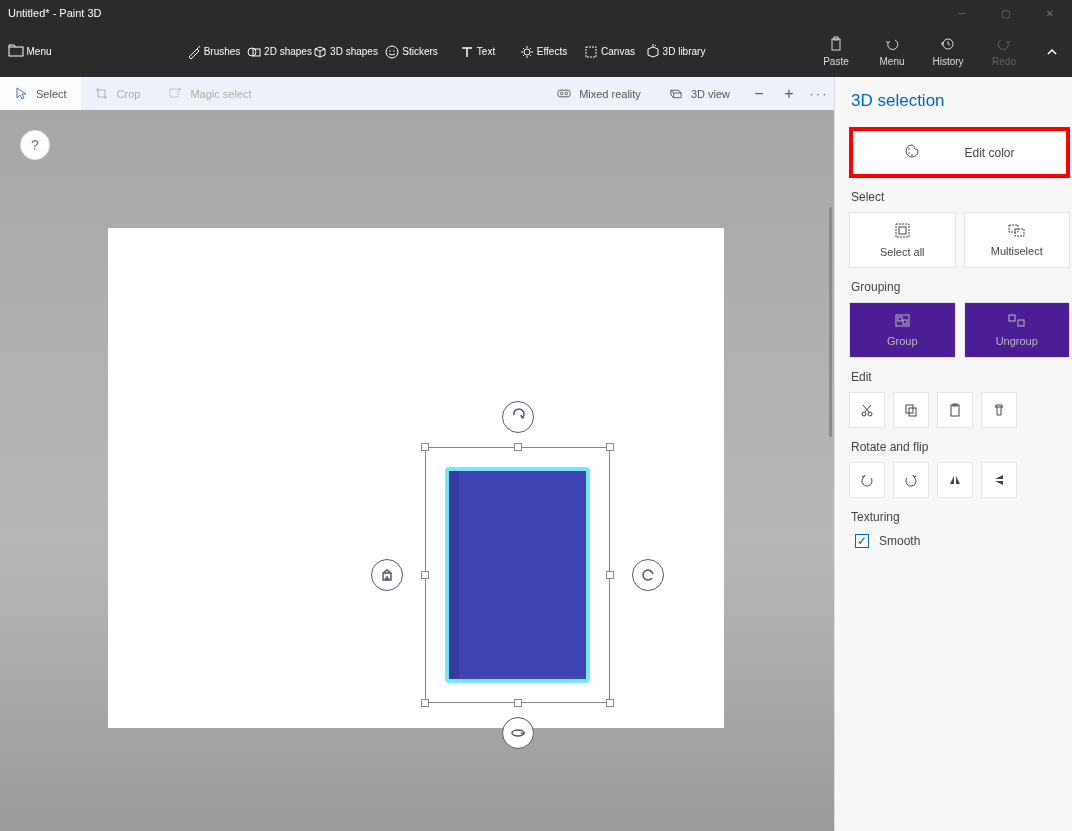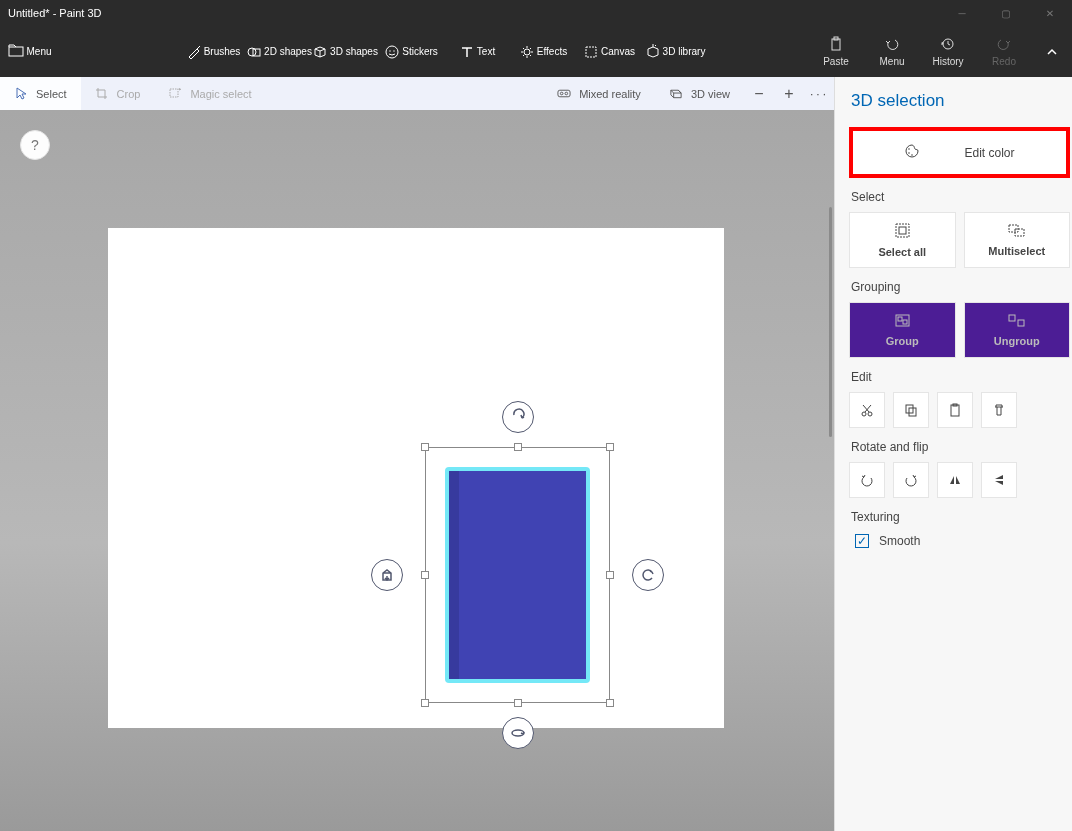--- a/index.html
+++ b/index.html
@@ -54,21 +54,21 @@
 .m-top { top: -46px; left: 50%; margin-left: -16px; }
 .m-bot { bottom: -46px; left: 50%; margin-left: -16px; }
 .m-left { left: -54px; top: 50%; margin-top: -16px; }
 .m-right { right: -54px; top: 50%; margin-top: -16px; }
 
 
 .side-panel { position: absolute; top: 77px; right: 0; bottom: 0; width: 238px; background: #f7f7f7; border-left: 1px solid #ddd; padding: 0 2px 14px 14px; overflow: hidden; }
 .panel-title { color: #0066b4; font-size: 17px; font-weight: 400; padding: 14px 0 16px 2px; }
 .edit-color-btn { border: 4px solid #ff0000; padding: 12px 0; display: flex; align-items: center; justify-content: center; gap: 44px; font-size: 12px; color: #444; background: #fff; margin-bottom: 12px; }
 .section-label { font-size: 12px; color: #444; margin: 6px 0 8px 2px; }
-.btn-row { display: flex; gap: 8px; margin-bottom: 12px; font-weight: bold; }
+.btn-row { display: flex; gap: 8px; margin-bottom: 12px; }
 .panel-btn { flex: 1; height: 56px; background: #fff; border: 1px solid #e5e5e5; display: flex; flex-direction: column; align-items: center; justify-content: center; gap: 6px; font-size: 11px; color: #444; }
 .panel-btn.disabled { background: #4c1d95; color: #bbb; }
 .icon-row { display: flex; gap: 8px; margin-bottom: 12px; }
 .icon-btn { width: 36px; height: 36px; background: #fff; border: 1px solid #e5e5e5; display: flex; align-items: center; justify-content: center; color: #444; }
 .check-row { display: flex; align-items: center; gap: 10px; font-size: 12px; color: #444; padding: 2px 0 0 6px; }
 .check { width: 14px; height: 14px; border: 1.5px solid #0066b4; display: flex; align-items: center; justify-content: center; color: #0066b4; font-size: 12px; }
 
 
 .scroll-hint { position: absolute; top: 207px; right: 240px; width: 3px; height: 230px; background: #8a8a8a; border-radius: 2px; }
 

